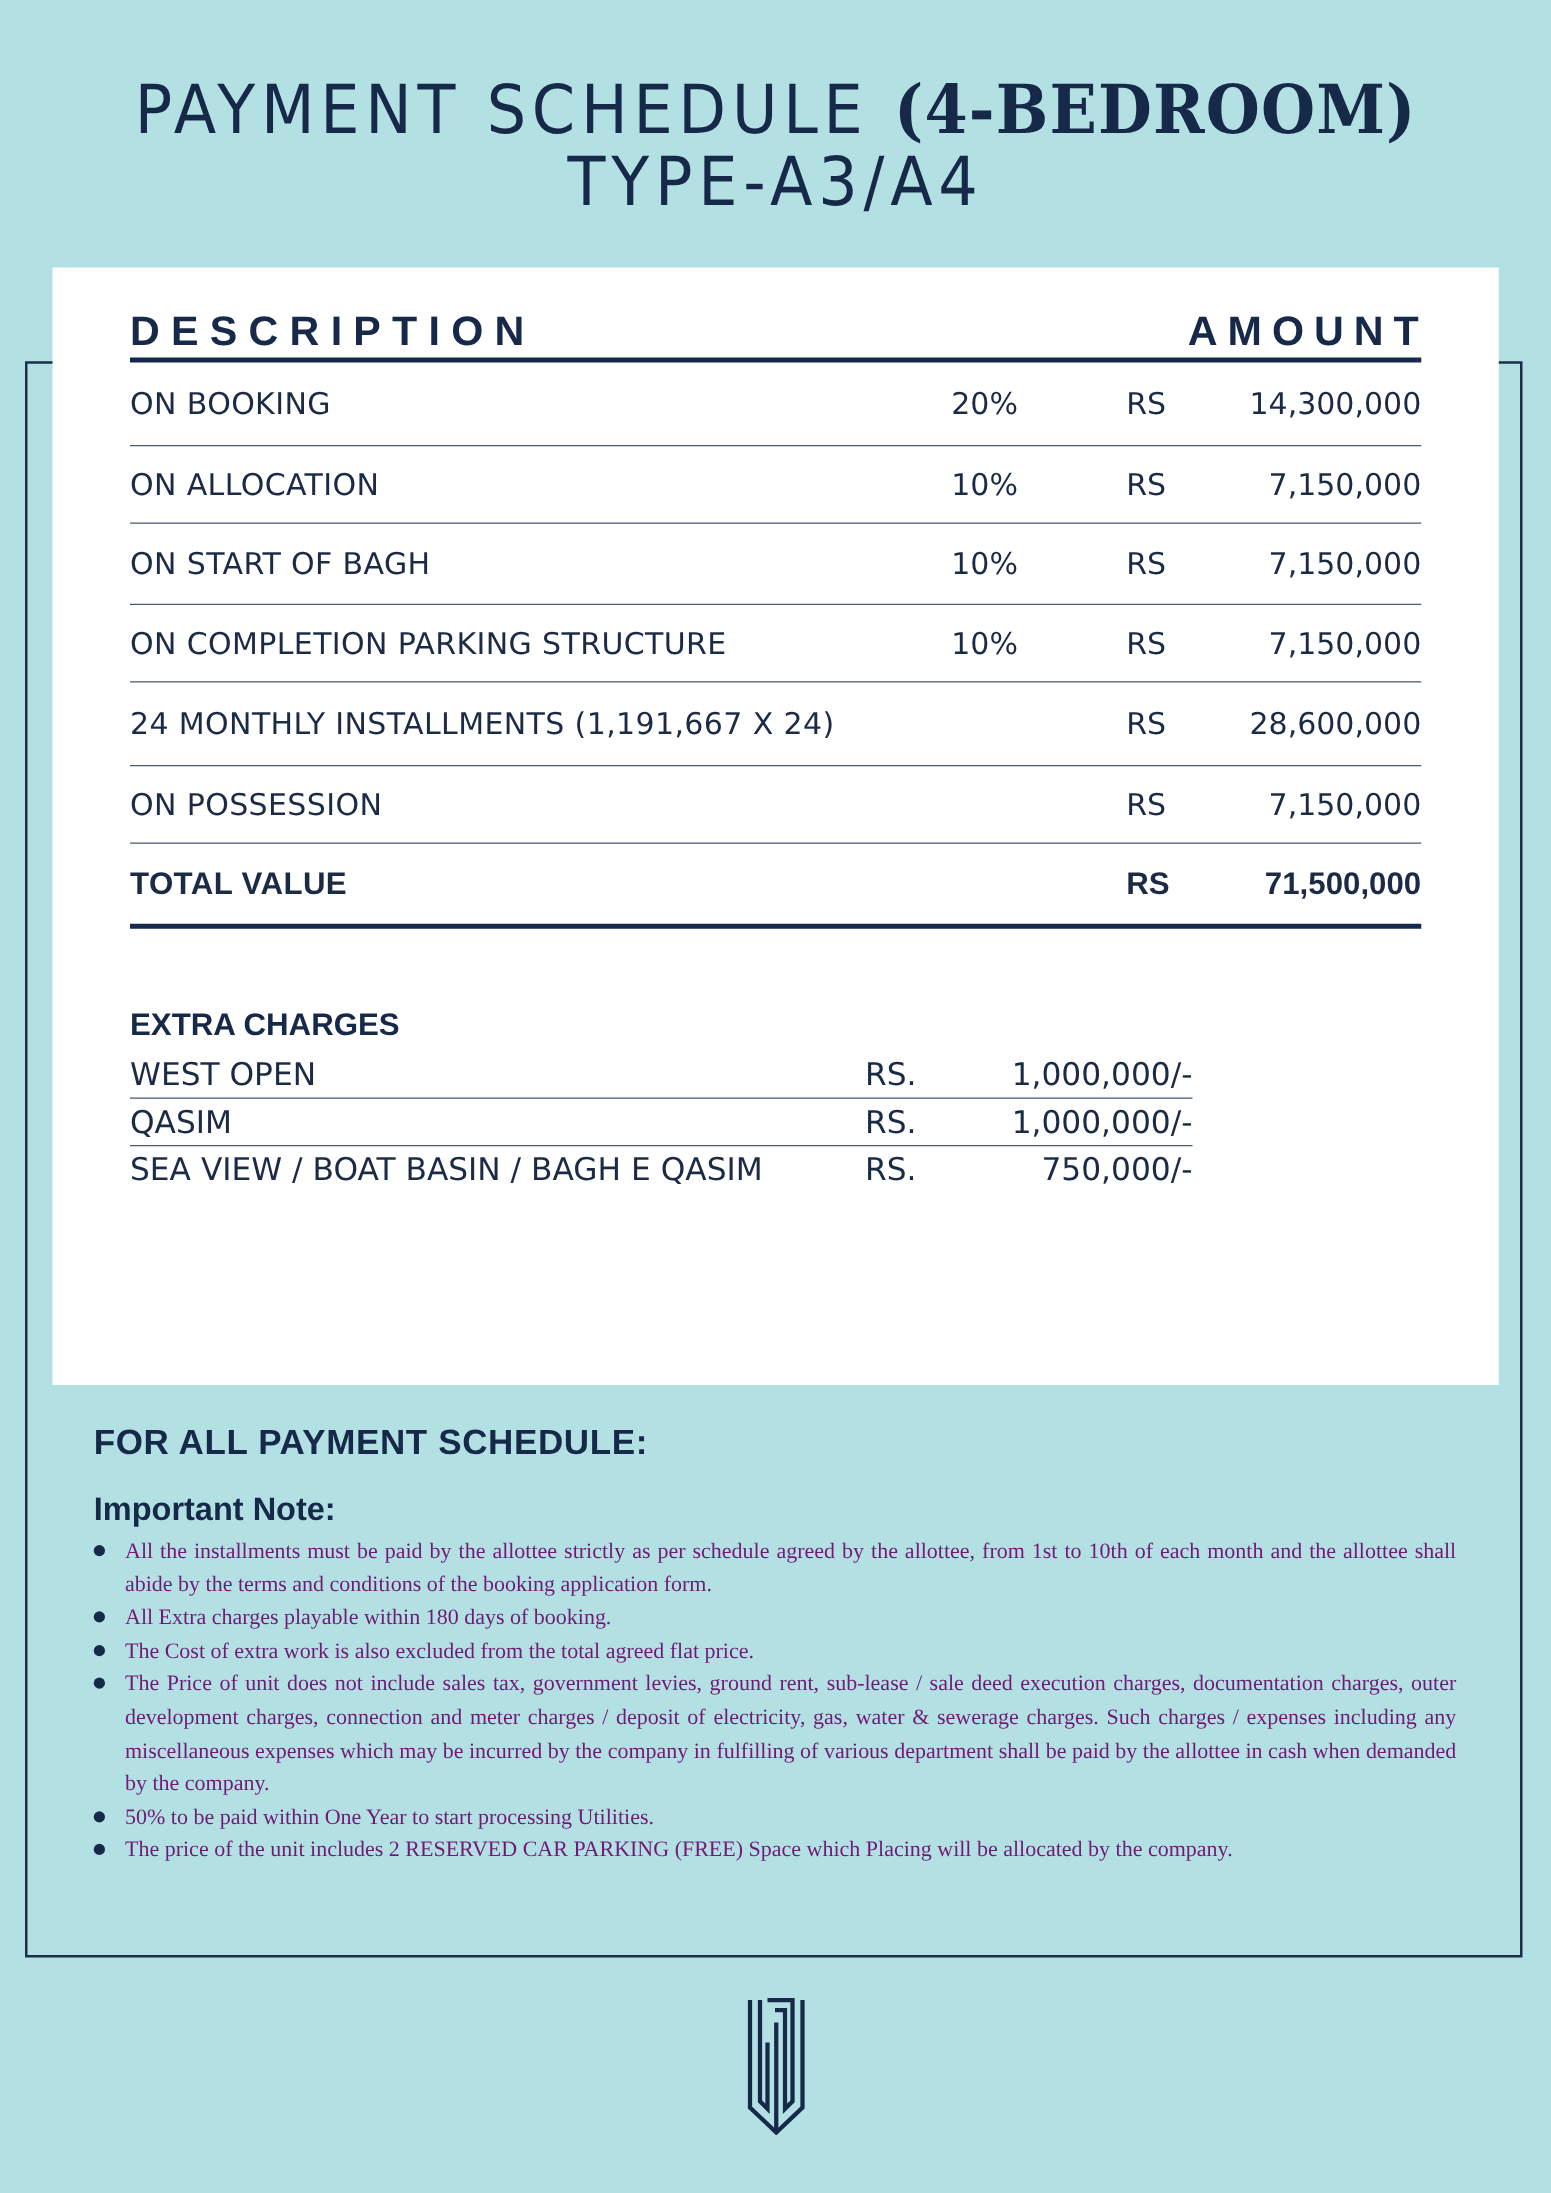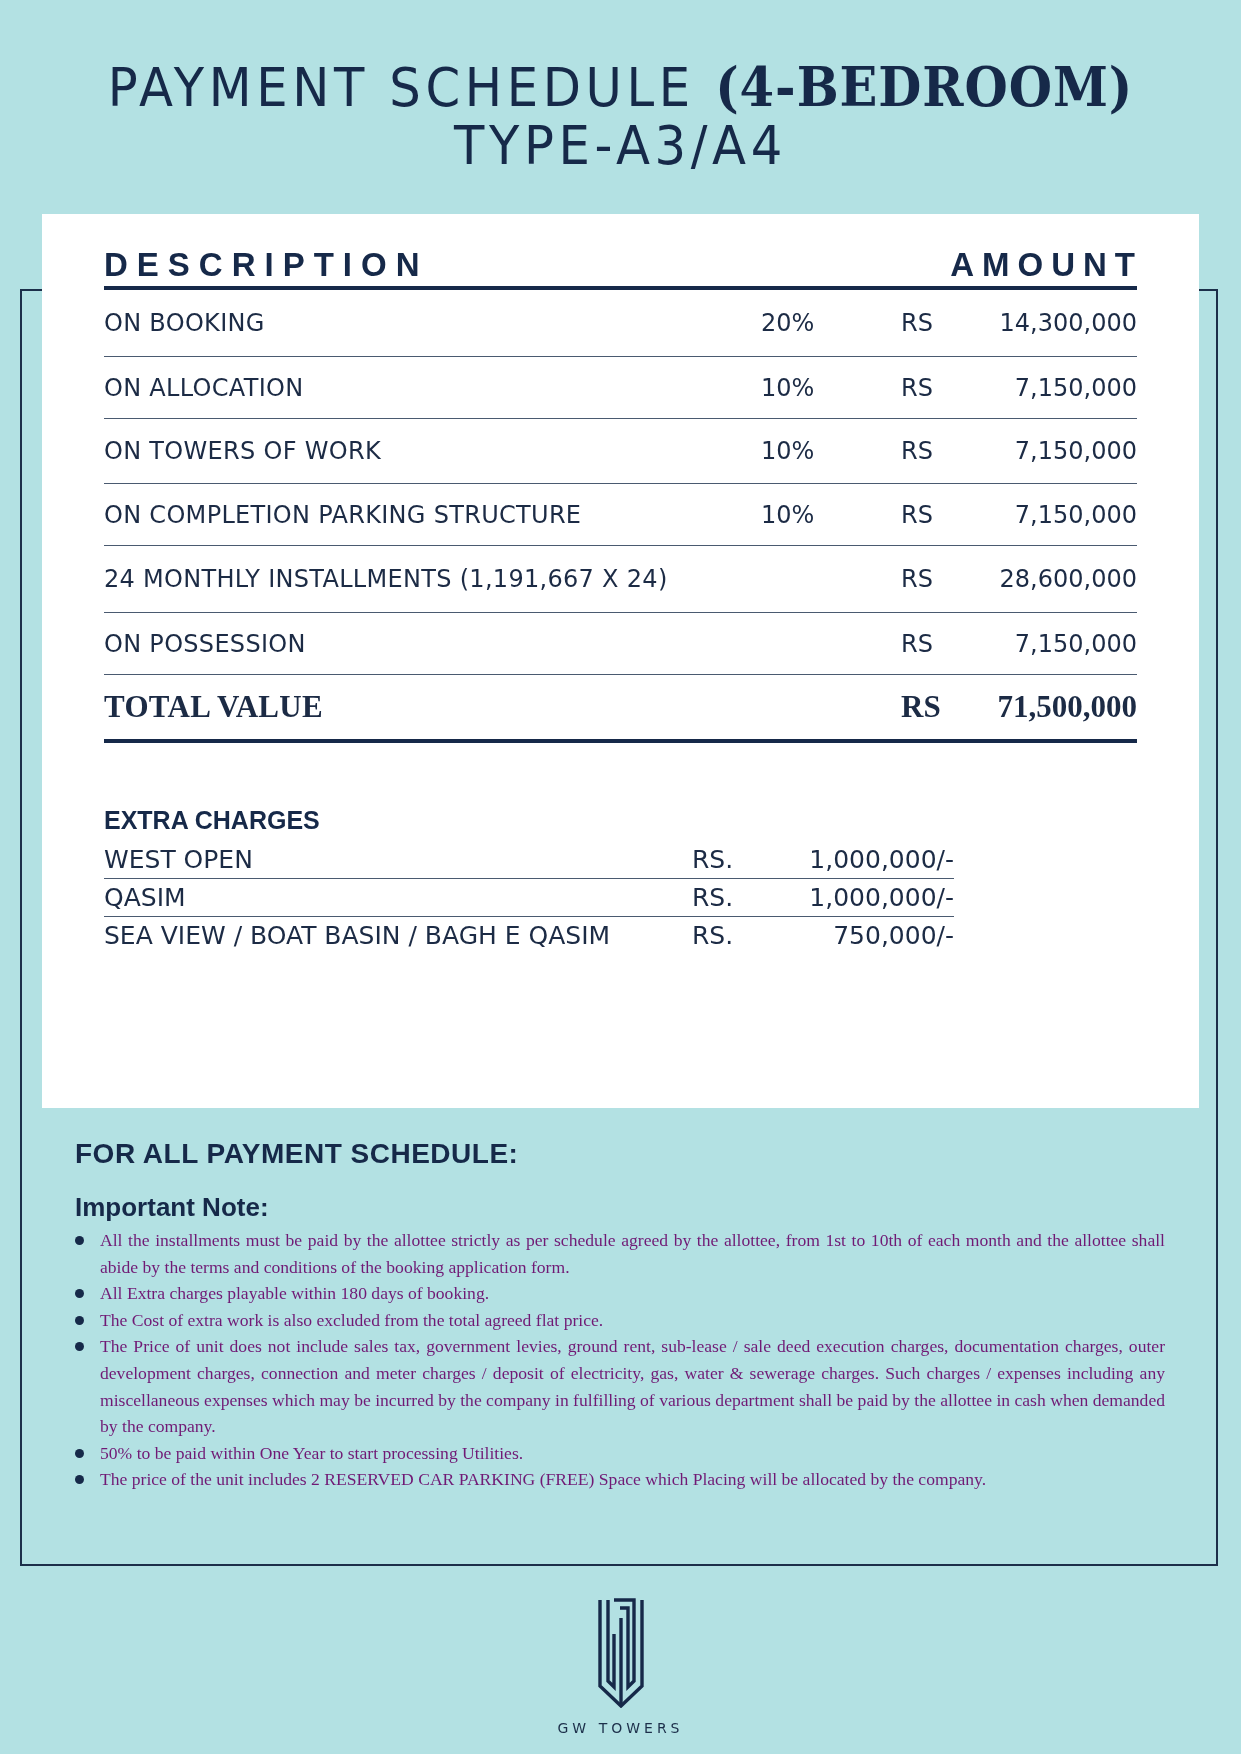--- a/index.html
+++ b/index.html
@@ -54,21 +54,21 @@
     display: flex; align-items: center;
     border-bottom: 1.5px solid #4a5a70;
     font-family: "DejaVu Sans", sans-serif;
     font-size: 24px;
     color: #1c2b45;
   }
   .row .desc { flex: 1; letter-spacing: 0.3px; }
   .row .pct { width: 140px; }
   .row .cur { width: 62px; }
   .row .amt { width: 174px; text-align: right; }
-  .row.total { font-weight: bold; border-bottom: 4px solid #162949; font-family: Liberation Serif, serif; font-size: 31px; }
+  .row.total { font-weight: bold; border-bottom: 4px solid #162949; font-family: Liberation Sans, sans-serif; font-size: 25px; }
   .extras {
     position: absolute; left: 104px; top: 786px; width: 850px; margin-top: 20px;
   }
   .extras .head {
     font-family: "Liberation Sans", sans-serif; font-weight: bold; font-size: 25px;
     margin-bottom: 6px;
   }
   .xrow {
     display: flex; align-items: center; height: 37px;
     font-family: "DejaVu Sans", sans-serif; font-size: 25px; color: #1c2b45; gap: 12px;
@@ -128,21 +128,21 @@
     <span class="cur">RS</span>
     <span class="amt">14,300,000</span>
   </div>
   <div class="row" style="height:61px">
     <span class="desc">ON ALLOCATION</span>
     <span class="pct">10%</span>
     <span class="cur">RS</span>
     <span class="amt">7,150,000</span>
   </div>
   <div class="row" style="height:64px">
-    <span class="desc">ON TOWERS OF WORK</span>
+    <span class="desc">ON START OF BAGH</span>
     <span class="pct">10%</span>
     <span class="cur">RS</span>
     <span class="amt">7,150,000</span>
   </div>
   <div class="row" style="height:61px">
     <span class="desc">ON COMPLETION PARKING STRUCTURE</span>
     <span class="pct">10%</span>
     <span class="cur">RS</span>
     <span class="amt">7,150,000</span>
   </div>
@@ -199,14 +199,13 @@
 
 <div class="logo">
   <svg width="48" height="110" viewBox="0 0 48 110">
     <g fill="none" stroke="#162949" stroke-width="3.4" stroke-linejoin="miter">
       <path d="M3 2 V88 L24 108 L45 88 V2"></path>
       <path d="M11 2 V83 L17 89 V36"></path>
       <path d="M17 2 H37 V83 L31 89 V10 H23"></path>
       <path d="M24 20 V106"></path>
     </g>
   </svg>
-  <div class="name">GW TOWERS</div>
 </div>
 
 </body></html>

